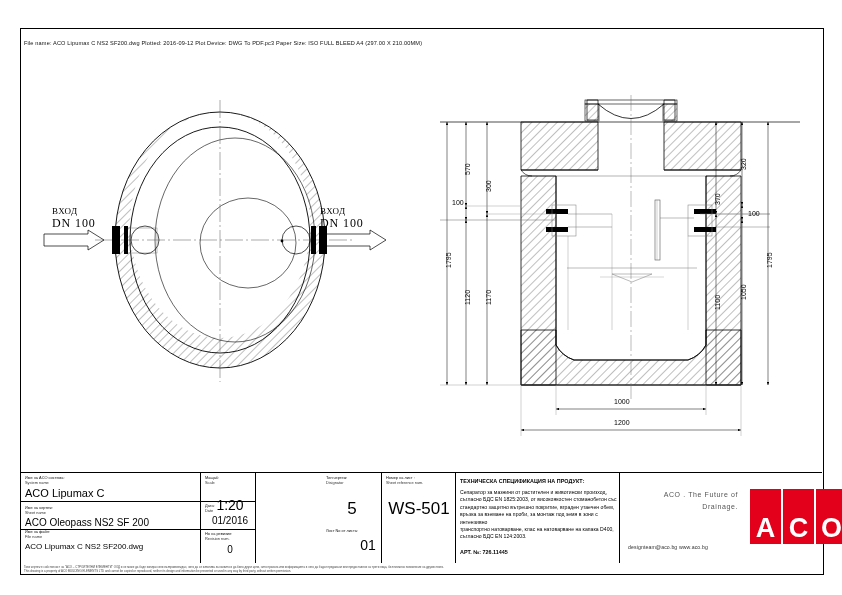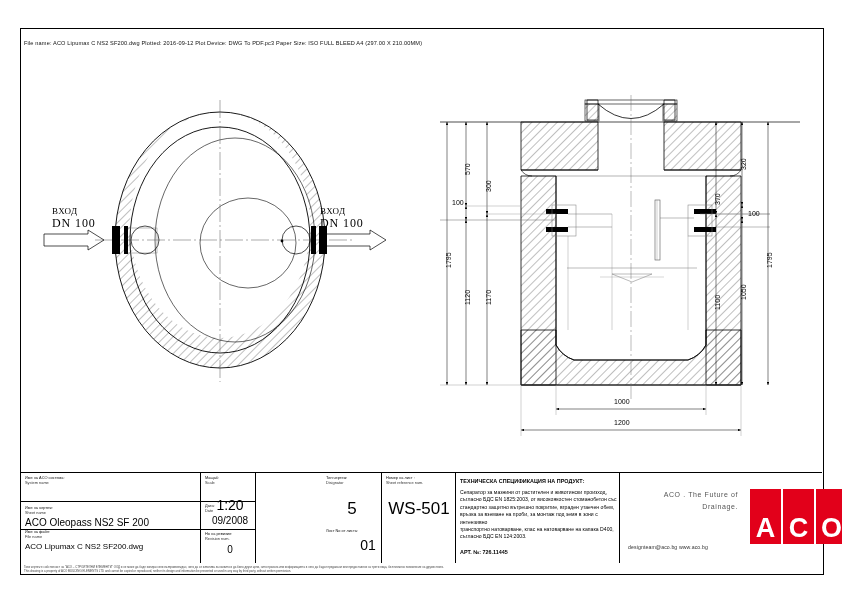--- a/index.html
+++ b/index.html
@@ -248,20 +248,21 @@
   <div class="dim" style="left:614px;top:419px;">1200</div>
 
   <div class="tb">
 
     <div class="tb-col" style="left:0;width:181px;">
       <div class="tb-cell" style="left:5px;top:3px;width:172px;">
         <div class="lbl">
           <span>Име на ACO система:</span><br>
           <span class="en">System name</span>
         </div>
+        <div class="val" style="font-size:11px;margin-top:2px;">ACO Lipumax C</div>
       </div>
       <div class="hrule" style="left:0;top:28px;width:181px;"></div>
 
       <div class="tb-cell" style="left:5px;top:33px;width:172px;">
         <div class="lbl">
           <span>Име на чертеж:</span><br>
           <span class="en">Sheet name</span>
         </div>
         <div class="val" style="font-size:10px;margin-top:2px;">ACO Oleopass  NS2 SF 200</div>
       </div>
@@ -284,21 +285,21 @@
         </div>
         <div class="val" style="font-size:14px;text-align:center;margin-top:12px;">1:20</div>
       </div>
       <div class="hrule" style="left:0;top:28px;width:55px;"></div>
 
       <div class="tb-cell" style="left:4px;top:31px;width:50px;">
         <div class="lbl">
           <span>Дата:</span><br>
           <span class="en">Date</span>
         </div>
-        <div class="val" style="font-size:10px;text-align:center;margin-top:2px;">09/2008</div>
+        <div class="val" style="font-size:10px;text-align:center;margin-top:2px;">01/2016</div>
       </div>
       <div class="hrule" style="left:0;top:56px;width:55px;"></div>
 
       <div class="tb-cell" style="left:4px;top:59px;width:50px;">
         <div class="lbl">
           <span>Но на ревизия:</span><br>
           <span class="en">Revision num.</span>
         </div>
         <div class="val" style="font-size:10px;text-align:center;margin-top:3px;">0</div>
       </div>

